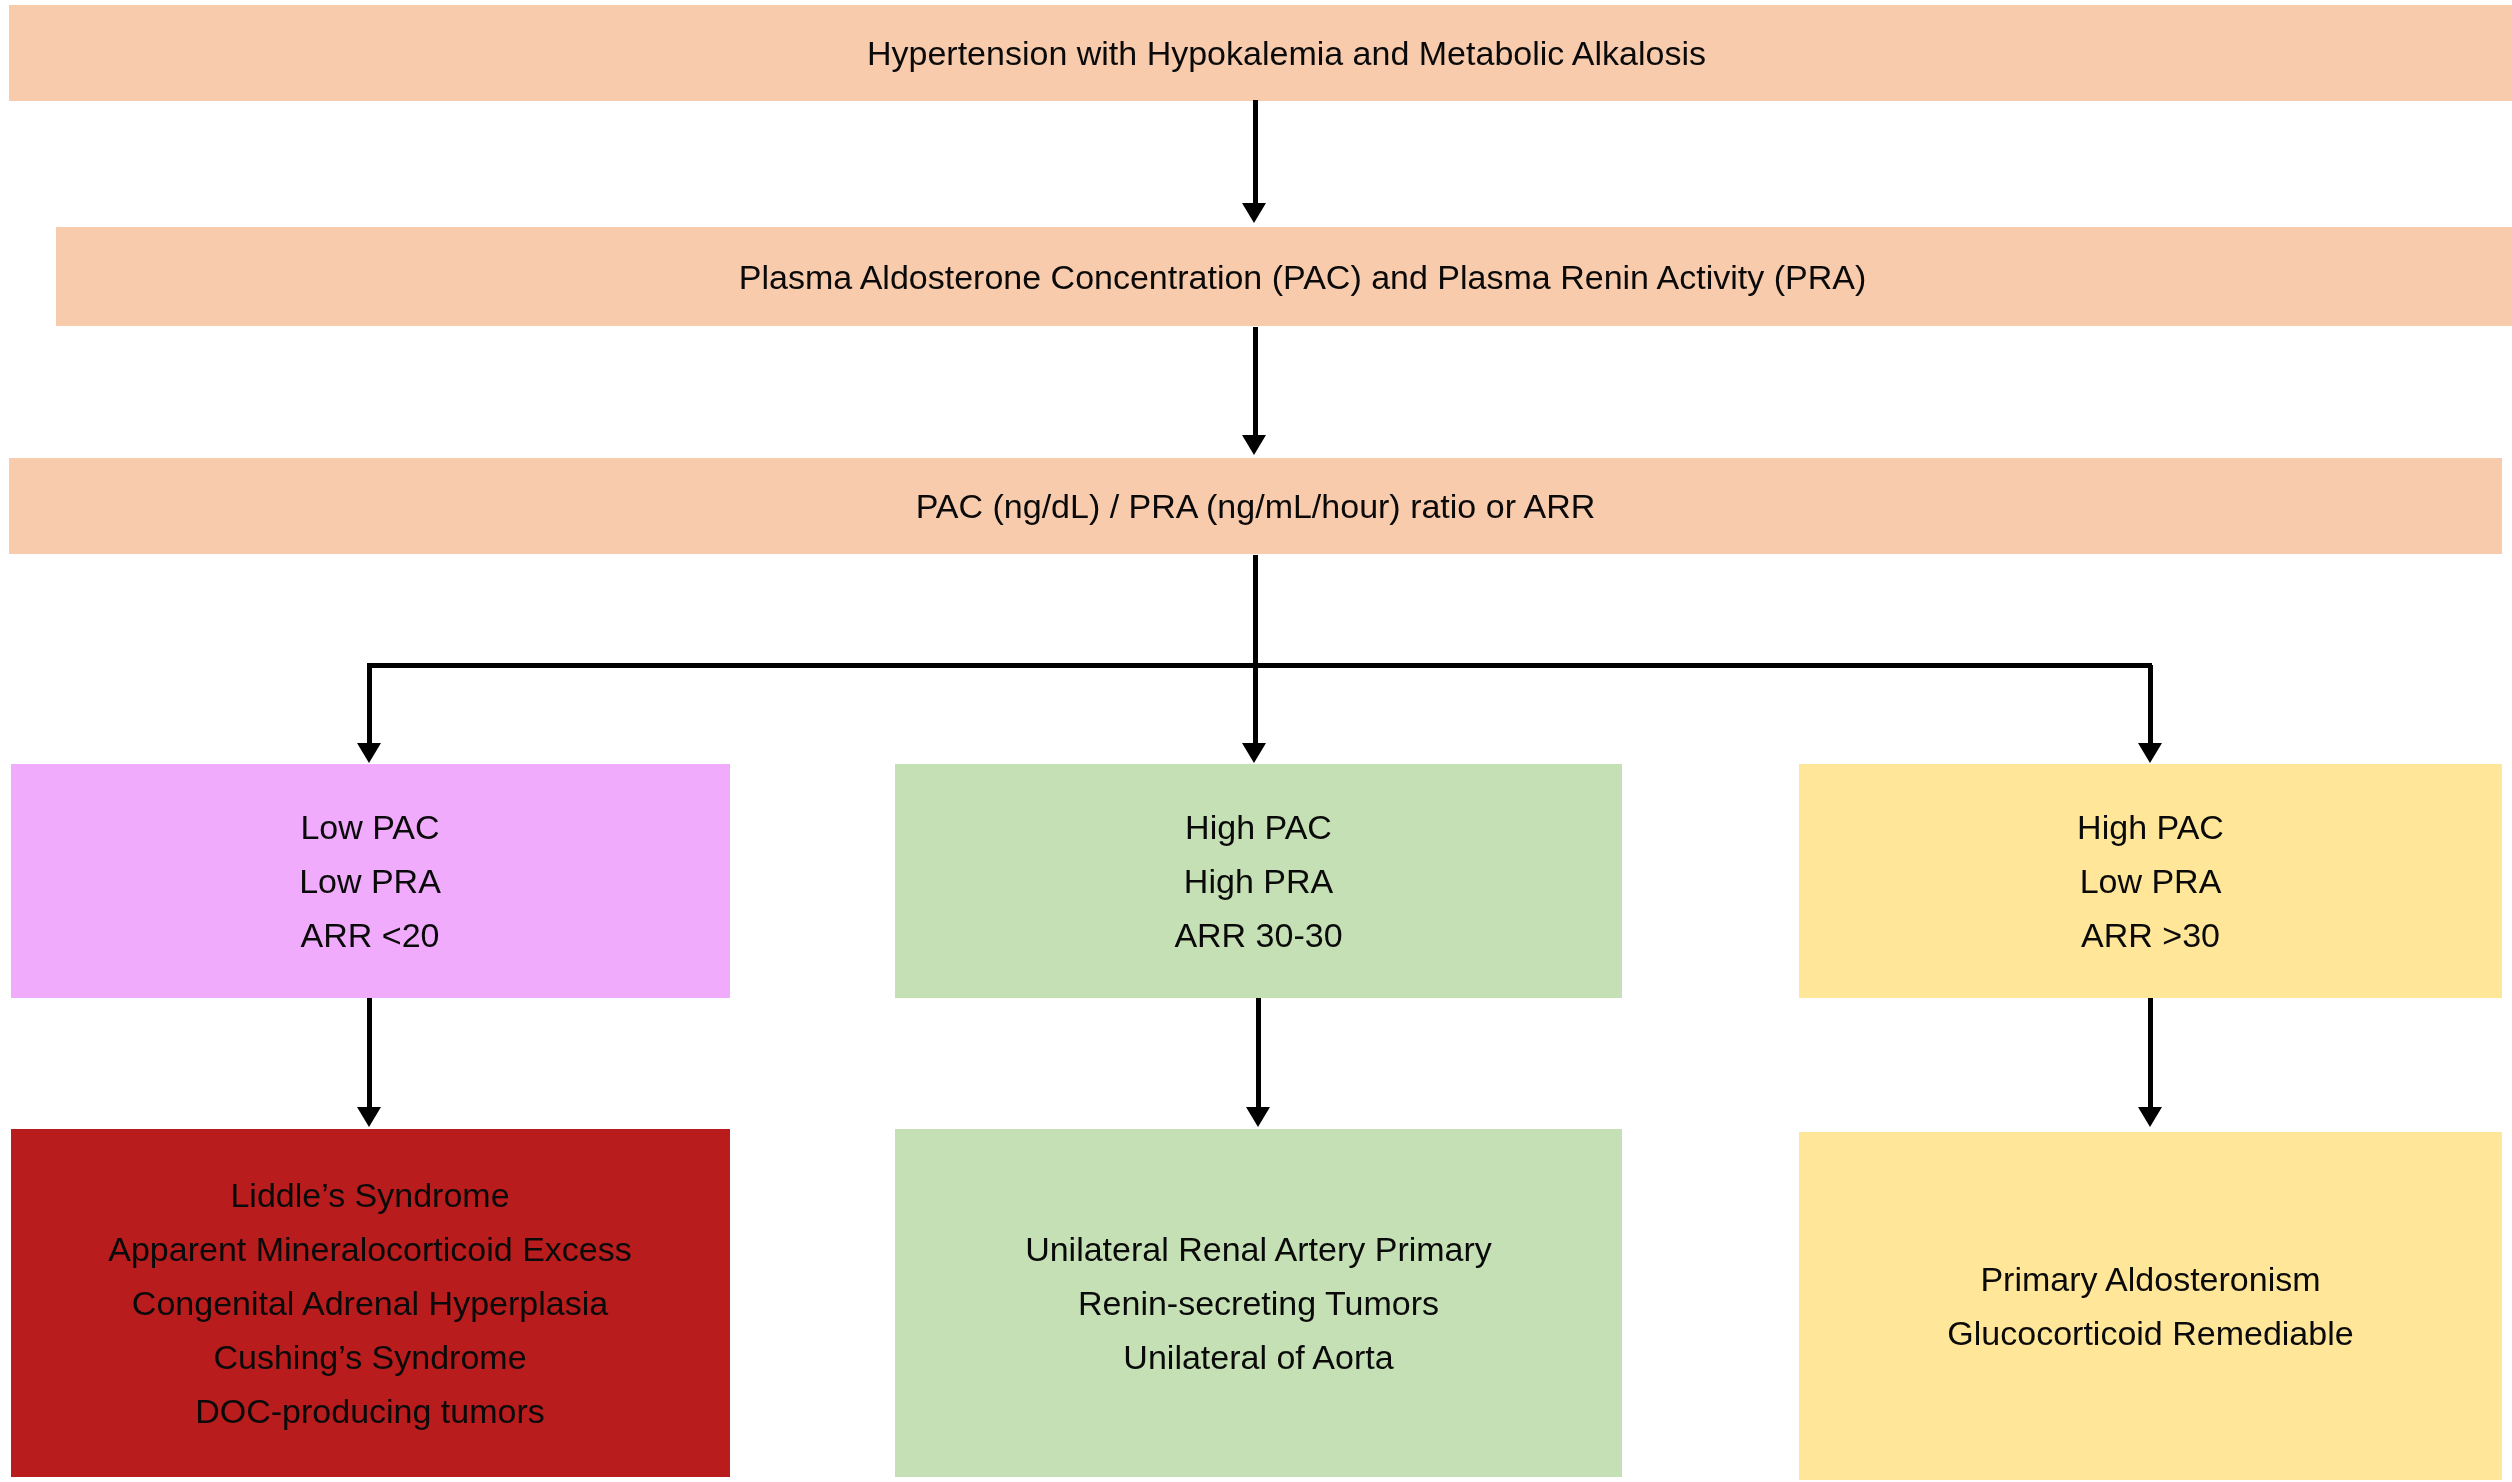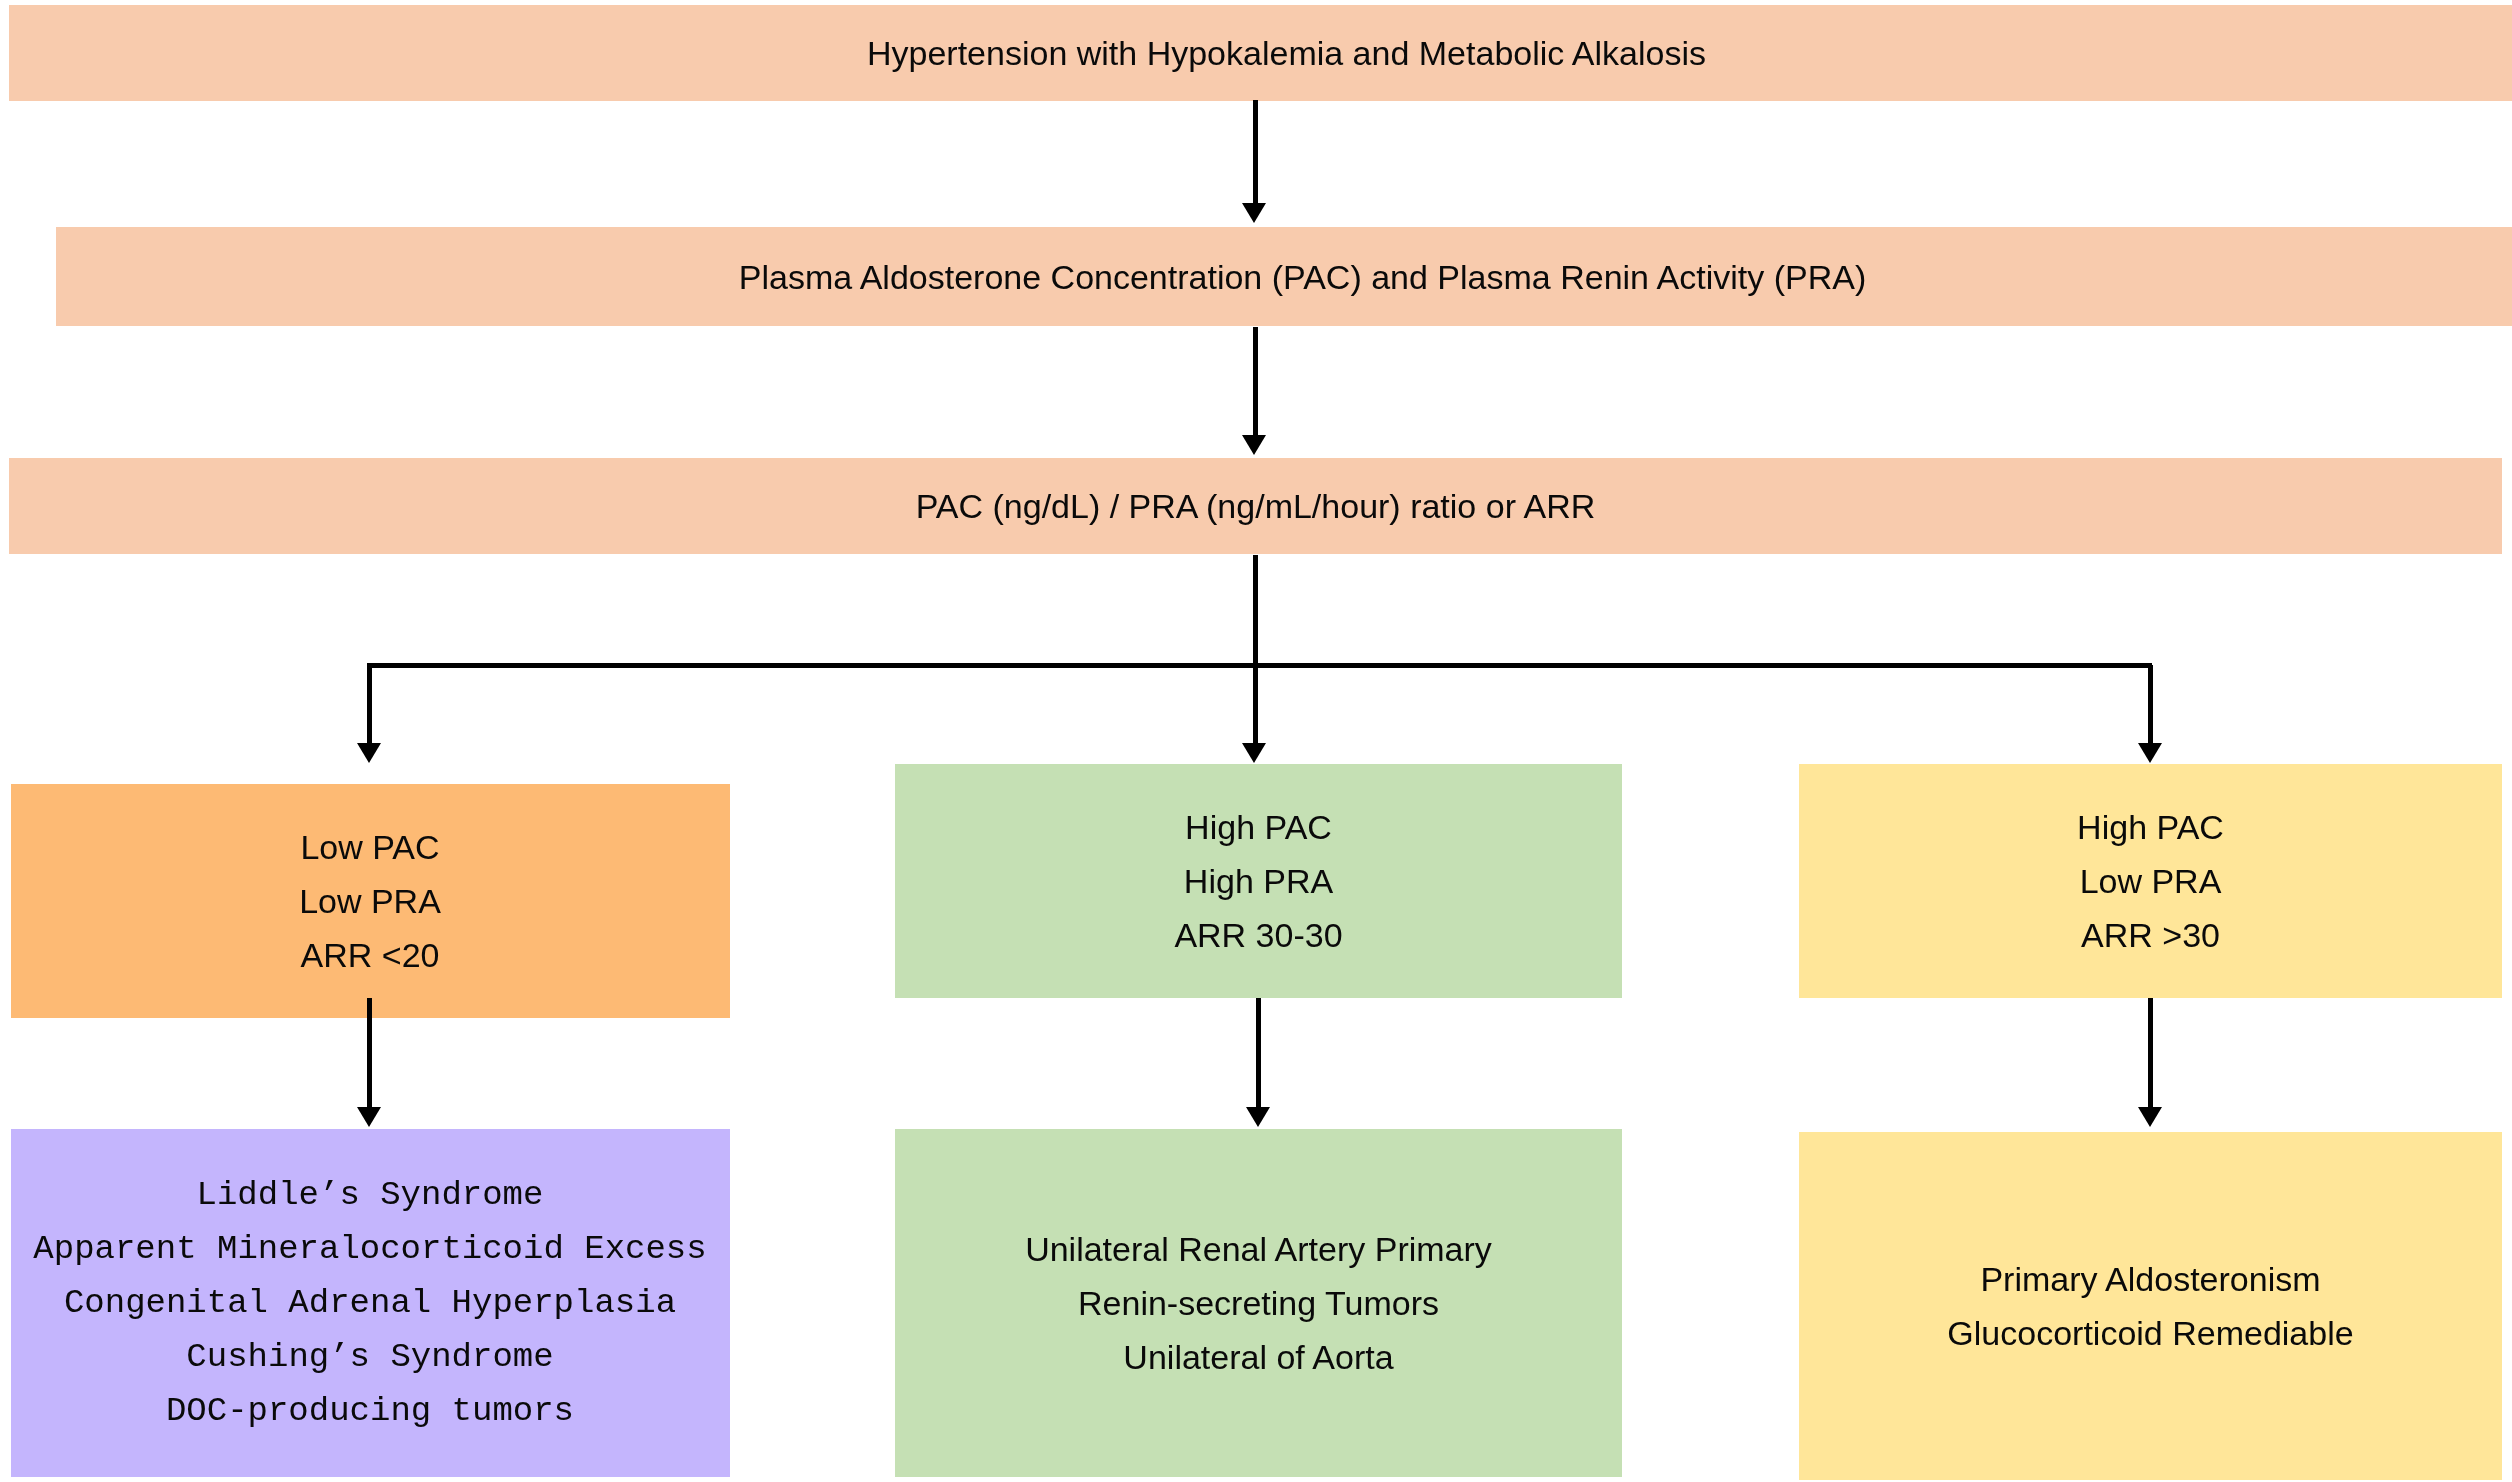--- a/index.html
+++ b/index.html
@@ -108,21 +108,21 @@
   <div class="line" id="junction-stem"></div>
   <div class="line" id="junction-bar"></div>
 
   <div class="line" id="branch1-stem"></div>
   <div class="arrowhead" id="branch1-head"></div>
   <div class="line" id="branch2-stem"></div>
   <div class="arrowhead" id="branch2-head"></div>
   <div class="line" id="branch3-stem"></div>
   <div class="arrowhead" id="branch3-head"></div>
 
-  <div class="box" id="box-crit1" style="background-color: #fdba74; margin-top: 20px;">
+  <div class="box" id="box-crit1" style="background-color: #f0abfc;">
     <span class="lbl">Low PAC</span>
     <span class="lbl">Low PRA</span>
     <span class="lbl">ARR &lt;20</span>
   </div>
   <div class="box" id="box-crit2" style="background-color: rgb(197, 224, 180);">
     <span class="lbl">High PAC</span>
     <span class="lbl">High PRA</span>
     <span class="lbl">ARR 30-30</span>
   </div>
   <div class="box" id="box-crit3" style="background-color: rgb(255, 230, 153);">
@@ -131,21 +131,21 @@
     <span class="lbl">ARR &gt;30</span>
   </div>
 
   <div class="line" id="col1-stem"></div>
   <div class="arrowhead" id="col1-head"></div>
   <div class="line" id="col2-stem"></div>
   <div class="arrowhead" id="col2-head"></div>
   <div class="line" id="col3-stem"></div>
   <div class="arrowhead" id="col3-head"></div>
 
-  <div class="box" id="box-diag1" style="background-color: #c4b5fd; font-family: Liberation Mono, monospace;">
+  <div class="box" id="box-diag1" style="background-color: #b91c1c;">
     <span class="lbl">Liddle’s Syndrome</span>
     <span class="lbl">Apparent Mineralocorticoid Excess</span>
     <span class="lbl">Congenital Adrenal Hyperplasia</span>
     <span class="lbl">Cushing’s Syndrome</span>
     <span class="lbl">DOC-producing tumors</span>
   </div>
   <div class="box" id="box-diag2" style="background-color: rgb(197, 224, 180);">
     <span class="lbl">Unilateral Renal Artery Primary</span>
     <span class="lbl">Renin-secreting Tumors</span>
     <span class="lbl">Unilateral of Aorta</span>

